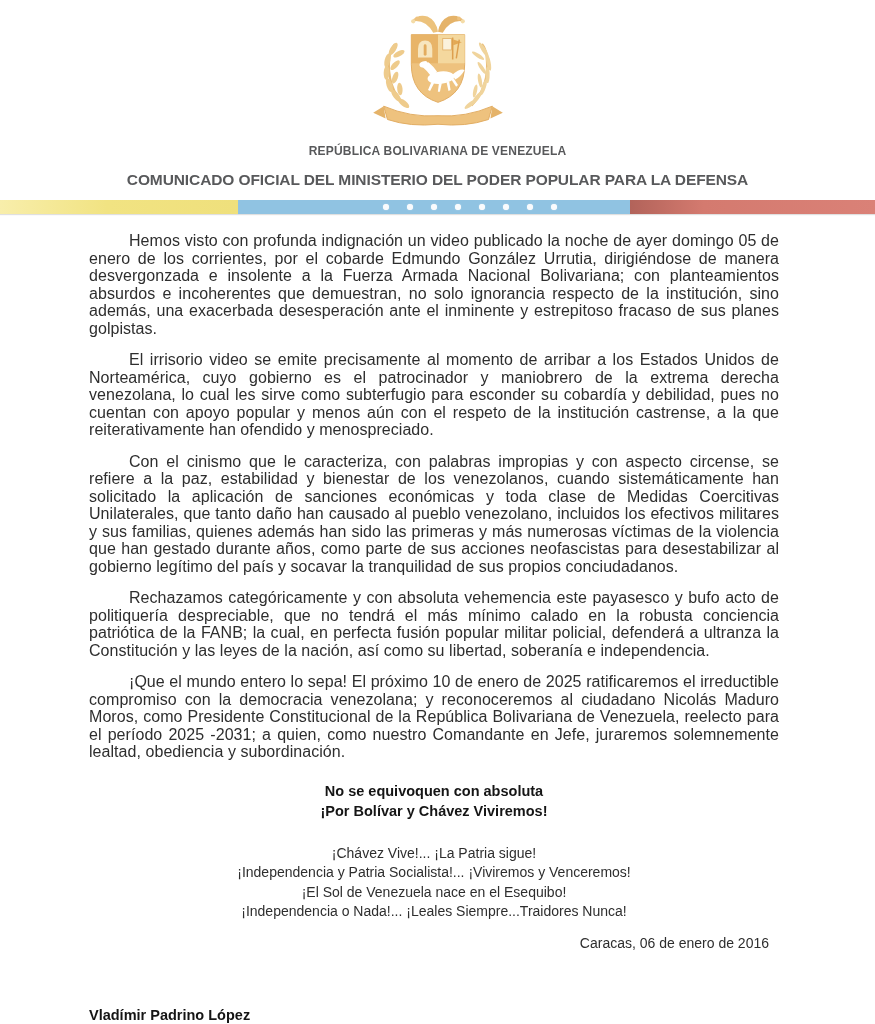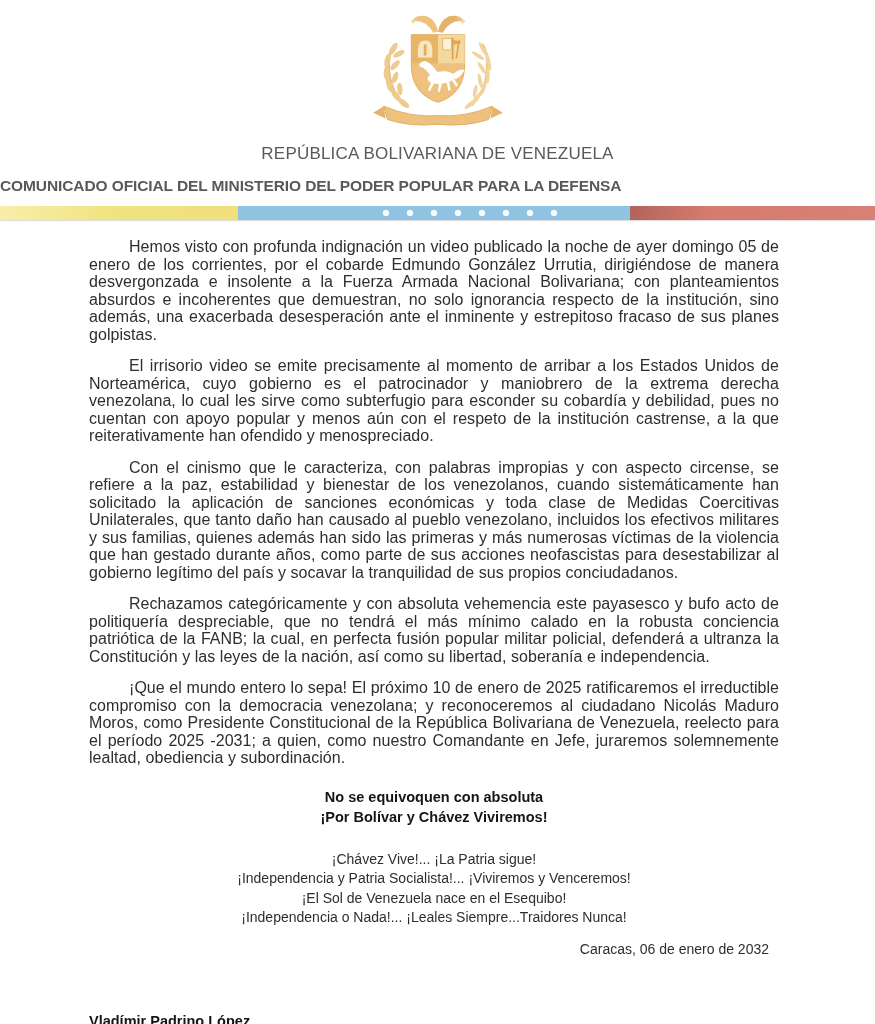--- a/index.html
+++ b/index.html
@@ -7,24 +7,24 @@
     width:875px;height:1024px;background:#ffffff;
     font-family:"Liberation Sans", sans-serif;
     -webkit-font-smoothing:antialiased;
   }
   .page{position:relative;width:875px;height:1024px;background:#fff;overflow:hidden;}
 
   
   .emblem{display:block;margin:7px auto 0;width:162px;height:124px;}
   .doc-title{
     margin:13px 0 0;text-align:center;color:#58595b;
-    font-size:17px;font-weight:400;letter-spacing:.2px;
+    font-size:12px;font-weight:700;letter-spacing:.2px;
   }
   .doc-subtitle{
-    margin:13px 0 11px;text-align:left;color:#58595b;
+    margin:13px 0 11px;text-align:center;color:#58595b;
     font-size:15.5px;font-weight:700;letter-spacing:-.1px;
   }
 
   
   .flagbar{position:relative;width:875px;height:14px;display:flex;
     box-shadow:0 1px 1px rgba(0,0,0,.12);}
   .flag-yellow{width:238px;background:linear-gradient(90deg,#f8eeab 0%,#f1e382 45%,#efe07c 100%);}
   .flag-blue{width:392px;background:#90c3e2;}
   .flag-red{flex:1;background:linear-gradient(90deg,#b2635a 0%,#d47a6f 30%,#da8177 100%);}
   .flag-stars{position:absolute;left:383px;top:4px;display:flex;gap:18px;}
@@ -145,20 +145,20 @@
       <div>¡Por Bolívar y Chávez Viviremos!</div>
     </div>
 
     <div class="slogans">
       <div>¡Chávez Vive!... ¡La Patria sigue!</div>
       <div>¡Independencia y Patria Socialista!... ¡Viviremos y Venceremos!</div>
       <div>¡El Sol de Venezuela nace en el Esequibo!</div>
       <div>¡Independencia o Nada!... ¡Leales Siempre...Traidores Nunca!</div>
     </div>
 
-    <div class="dateline">Caracas, 06 de enero de 2032</div>
+    <div class="dateline">Caracas, 06 de enero de 2016</div>
 
     <div class="signature">
       <div>Vladímir Padrino López</div>
     </div>
   </div>
 
 </div>
 
 </body></html>

